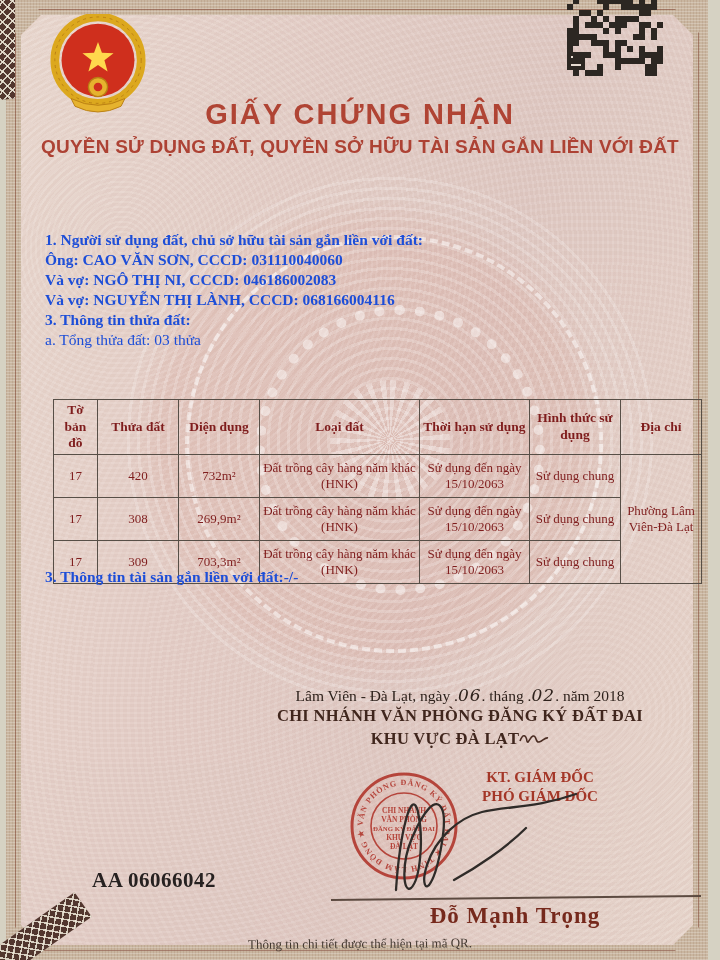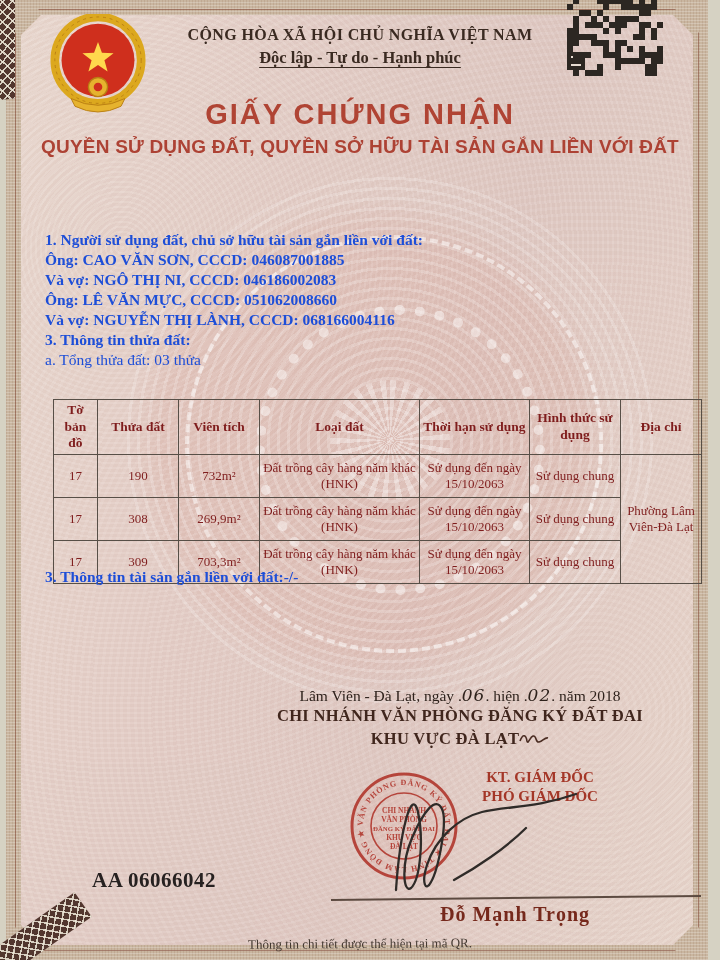--- a/index.html
+++ b/index.html
@@ -99,21 +99,21 @@
   .office{position:absolute;left:180px;width:560px;text-align:center;font-weight:bold;color:#40261d;font-size:16.5px;letter-spacing:.3px;}
   .office1{top:706px;}
   .office2{top:729px;}
   .sig-title{position:absolute;left:430px;width:220px;text-align:center;font-weight:bold;color:#a43728;font-size:15px;font-family:Liberation Serif, serif;}
   .sig-t1{top:769px;}
   .sig-t2{top:788px;}
   .stamp{position:absolute;left:349px;top:771px;width:110px;height:110px;opacity:.92;}
   .signature{position:absolute;left:376px;top:768px;width:210px;height:130px;}
   .sig-line{position:absolute;left:331px;top:897px;width:370px;height:1.5px;background:#5c4a40;transform:rotate(-.6deg);}
   .signer-name{position:absolute;left:385px;top:903px;width:260px;text-align:center;
-    font-weight:bold;font-size:20px;color:#76291c;letter-spacing:1px;}
+    font-weight:bold;font-size:23px;color:#76291c;letter-spacing:1px;}
   .serial{position:absolute;left:92px;top:868px;font-weight:bold;font-size:21px;color:#262120;letter-spacing:.5px;font-family:"Liberation Serif",serif;}
   .note{position:absolute;left:0;top:936px;width:100%;text-align:center;font-size:13px;color:#453a32;transform:rotate(-.4deg);}
 
   svg text{font-family:"Liberation Serif",serif;}
 </style>
 </head>
 <body>
 
 <div class="shot">
 
@@ -133,24 +133,20 @@
   <svg class="emblem" viewBox="0 0 100 104">
     <circle cx="50" cy="48" r="45" fill="none" stroke="#dca81e" stroke-width="9"></circle>
     <circle cx="50" cy="48" r="45" fill="none" stroke="#b97e14" stroke-width="1" stroke-dasharray="3 4"></circle>
     <circle cx="50" cy="48" r="38" fill="#cf2f1d"></circle>
     <polygon points="50,29 54.1,40.3 66.2,40.7 56.7,48.2 60,59.8 50,53 40,59.8 43.3,48.2 33.8,40.7 45.9,40.3" fill="#ffd84d"></polygon>
     <circle cx="50" cy="76" r="10" fill="#e6b32e" stroke="#b97e14" stroke-width="1.5"></circle>
     <circle cx="50" cy="76" r="4.5" fill="#cf2f1d"></circle>
     <path d="M22,88 Q50,102 78,88 L74,96 Q50,108 26,96 Z" fill="#e6b32e" stroke="#b97e14" stroke-width="1"></path>
   </svg>
 
-  <div class="nat">
-    <div class="nat-line1">CỘNG HÒA XÃ HỘI CHỦ NGHĨA VIỆT NAM</div>
-    <div class="nat-line2">Độc lập - Tự do - Hạnh phúc</div>
-  </div>
 
   <div class="qr">
     <span class="finder"></span>
   <i style="left: 6px; top: 12px;"></i>
       <i style="left: 30px; top: 12px;"></i>
       <i style="left: 36px; top: 12px;"></i>
       <i style="left: 42px; top: 12px;"></i>
       <i style="left: 48px; top: 12px;"></i>
       <i style="left: 54px; top: 12px;"></i>
       <i style="left: 60px; top: 12px;"></i>
@@ -243,53 +239,52 @@
       <i style="left: 30px; top: 84px;"></i>
       <i style="left: 78px; top: 84px;"></i>
       <i style="left: 84px; top: 84px;"></i>
     </div>
 
   <div class="title1">GIẤY CHỨNG NHẬN</div>
   <div class="title2">QUYỀN SỬ DỤNG ĐẤT, QUYỀN SỞ HỮU TÀI SẢN GẮN LIỀN VỚI ĐẤT</div>
 
   <div class="body-txt">
     <div class="bl bold">1. Người sử dụng đất, chủ sở hữu tài sản gắn liền với đất:</div>
-    <div class="bl bold">Ông: CAO VĂN SƠN, CCCD: 046087001885</div>
+    <div class="bl bold">Ông: CAO VĂN SƠN, CCCD: 031110040060</div>
     <div class="bl bold">Và vợ: NGÔ THỊ NI, CCCD: 046186002083</div>
-    <div class="bl bold">Ông: LÊ  VĂN MỰC, CCCD: 051062008660</div>
     <div class="bl bold">Và vợ: NGUYỄN THỊ LÀNH, CCCD: 068166004116</div>
     <div class="bl bold">3. Thông tin thửa đất:</div>
     <div class="bl">a. Tổng thửa đất: 03 thửa</div>
   </div>
 
   <table class="parcels">
     <colgroup>
       <col style="width:44px">
         <col style="width:81px">
         <col style="width:81px">
         <col style="width:160px">
       <col style="width:110px">
         <col style="width:91px">
         <col style="width:81px">
     </colgroup>
     <thead>
       <tr>
         <th>Tờ bản đồ</th>
         <th>Thửa đất</th>
-        <th>Viên tích</th>
+        <th>Diện dụng</th>
         <th>Loại đất</th>
         <th>Thời hạn sử dụng</th>
         <th>Hình thức sử dụng</th>
         <th>Địa chỉ</th>
       </tr>
     </thead>
     <tbody>
       <tr>
         <td>17</td>
-        <td>190</td>
+        <td>420</td>
         <td>732m²</td>
         <td>Đất trồng cây hàng năm khác (HNK)</td>
         <td>Sử dụng đến ngày 15/10/2063</td>
         <td>Sử dụng chung</td>
         <td rowspan="3">Phường Lâm Viên-Đà Lạt</td>
       </tr>
       <tr>
         <td>17</td>
         <td>308</td>
         <td>269,9m²</td>
@@ -306,21 +301,21 @@
         <td>Sử dụng chung</td>
       </tr>
     </tbody>
   </table>
 
   <div class="body-txt" style="top:567px;">
     <div class="bl bold">3. Thông tin tài sản gắn liền với đất:-/-</div>
   </div>
 
   <div class="dateline">
-    <span>Lâm Viên - Đà Lạt, ngày .</span><span class="hand">06</span><span>. hiện .</span><span class="hand">02</span><span>. năm 2018</span>
+    <span>Lâm Viên - Đà Lạt, ngày .</span><span class="hand">06</span><span>. tháng .</span><span class="hand">02</span><span>. năm 2018</span>
   </div>
   <div class="office office1">CHI NHÁNH VĂN PHÒNG ĐĂNG KÝ ĐẤT ĐAI</div>
   <div class="office office2">
     <span>KHU VỰC ĐÀ LẠT</span><svg width="30" height="16" viewBox="0 0 30 16" style="vertical-align:-3px">
         <path d="M1,10 C4,2 7,4 8,10 C9,14 11,6 14,5 C18,4 16,12 20,11 C24,10 26,6 29,7" fill="none" stroke="#4a2c22" stroke-width="1.6"></path>
       </svg>
   </div>
 
   <div class="sig-title sig-t1">KT. GIÁM ĐỐC</div>
   <div class="sig-title sig-t2">PHÓ GIÁM ĐỐC</div>

